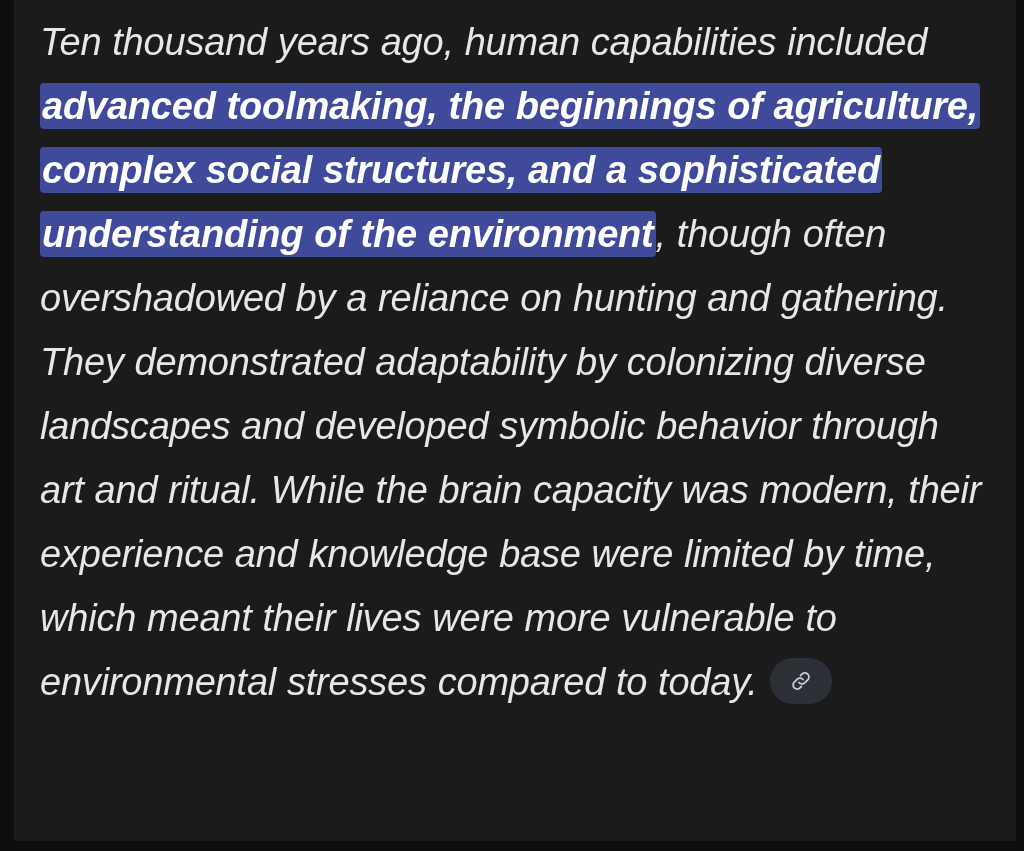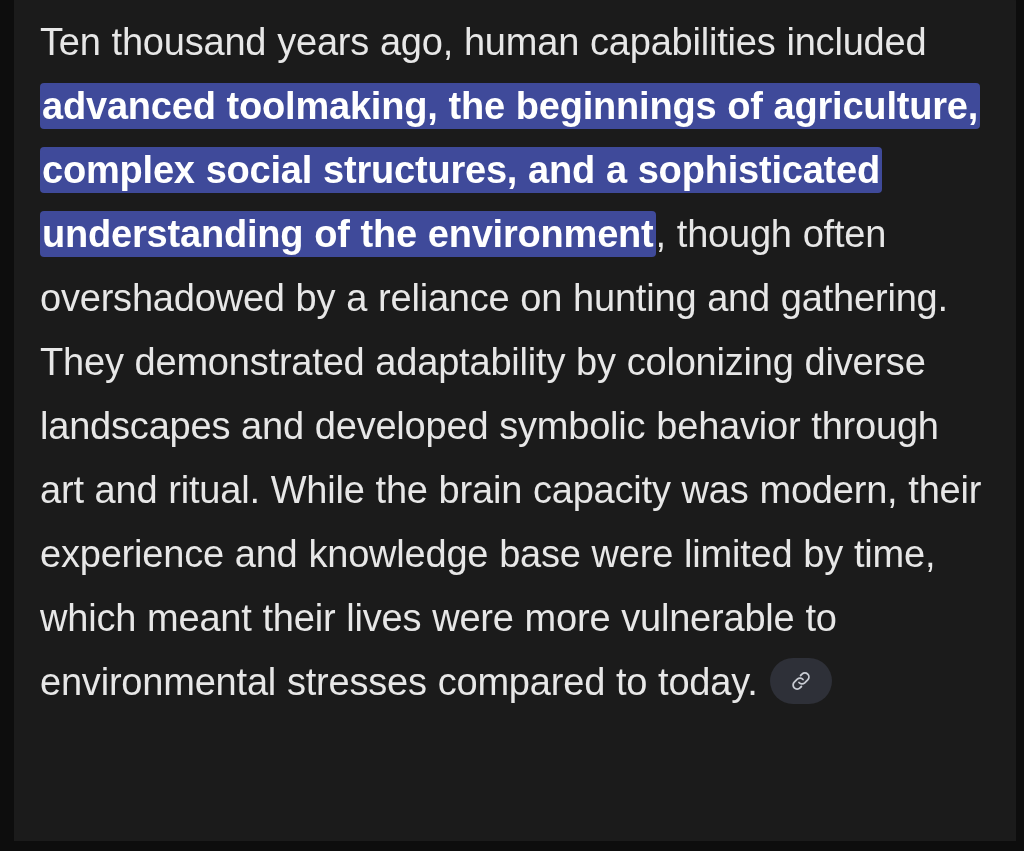--- a/index.html
+++ b/index.html
@@ -12,20 +12,21 @@
     height: 851px;
     overflow: hidden;
     font-family: "Liberation Sans", sans-serif;
   }
   #screen {
     position: relative;
     width: 1024px;
     height: 851px;
     background: #1b1b1b;
     box-sizing: border-box;
+    font-style: italic;
   }
   
   #screen::before {
     content: "";
     position: absolute;
     left: 0; top: 0; right: 0; bottom: 0;
     background: #1b1b1b;
     border-radius: 10px;
     pointer-events: none;
   }

